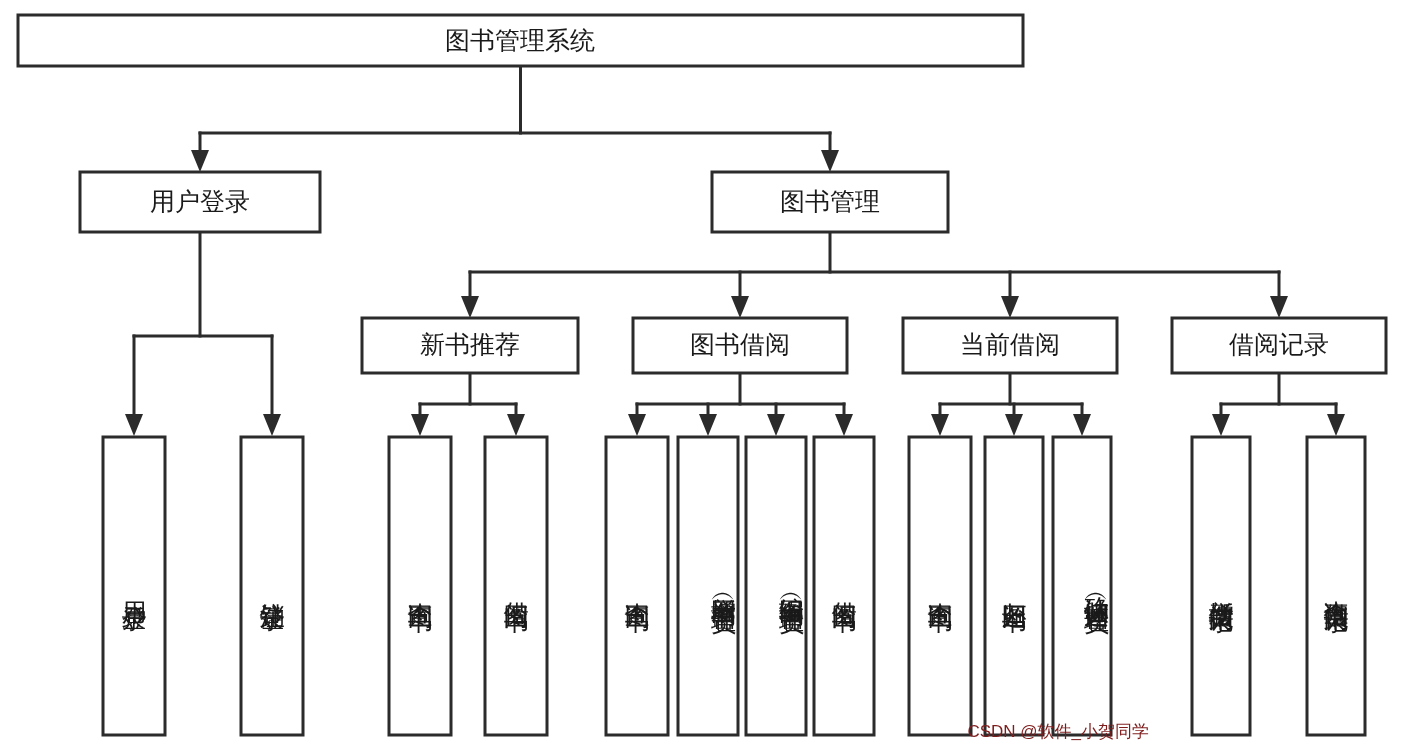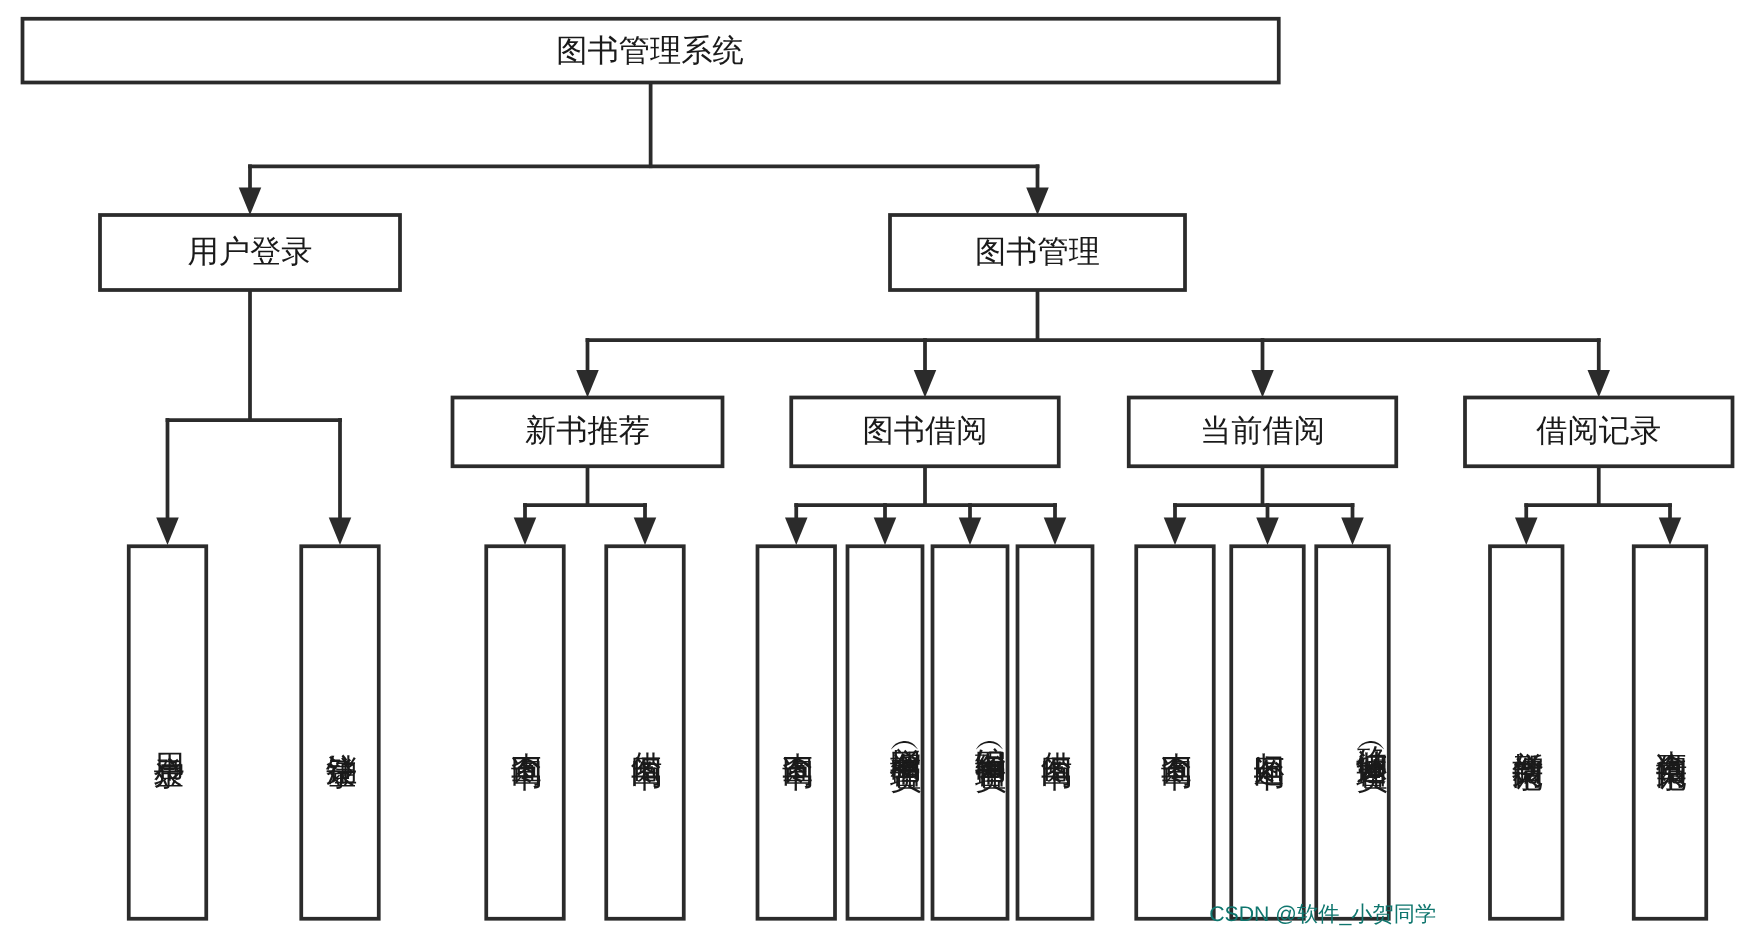--- a/index.html
+++ b/index.html
@@ -62,21 +62,21 @@
     letter-spacing: 2px;
     white-space: nowrap;
     pointer-events: none;
   }
   .watermark {
     position: absolute;
     right: 8px;
     bottom: 4px;
     font-family: "Liberation Sans", "DejaVu Sans", sans-serif;
     font-size: 17px;
-    color: #0f766e;
+    color: #7f1d1d;
     white-space: nowrap;
     margin-left: 36px;
   }
 </style>
 </head>
 <body>
 
 <div id="diagram-root">
 
   <svg id="tree-svg" viewBox="0 0 1405 747">

